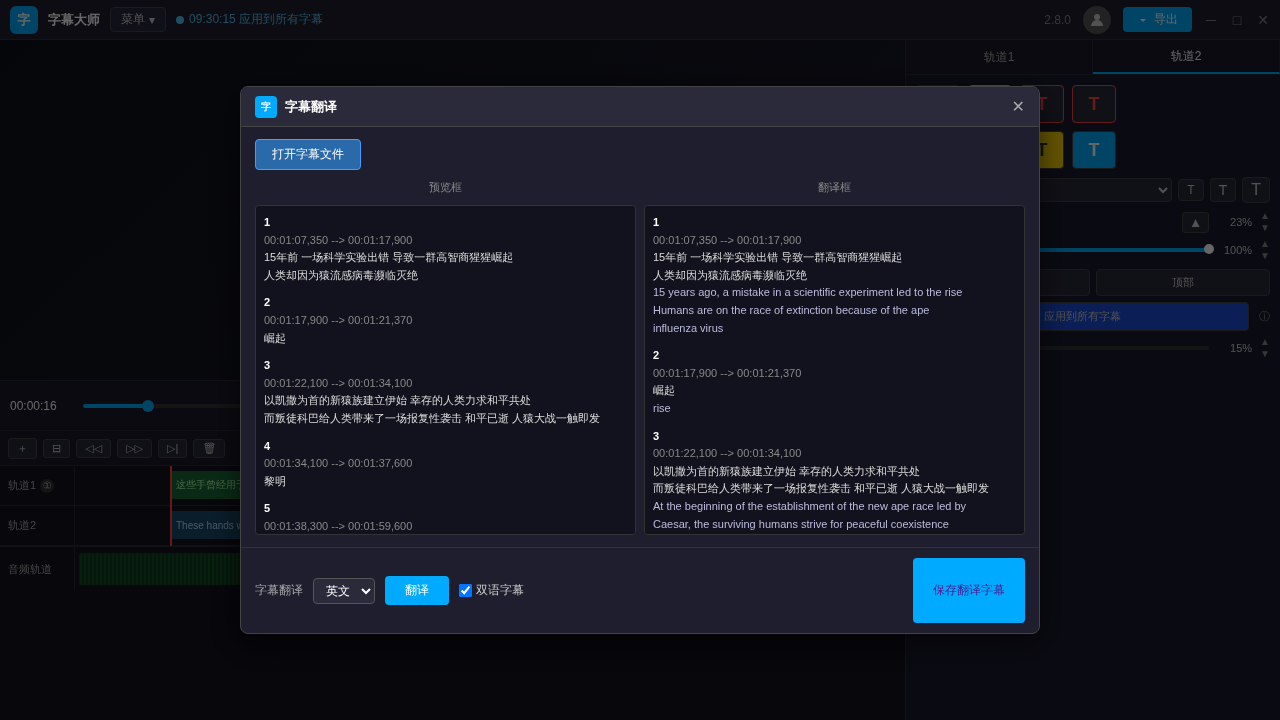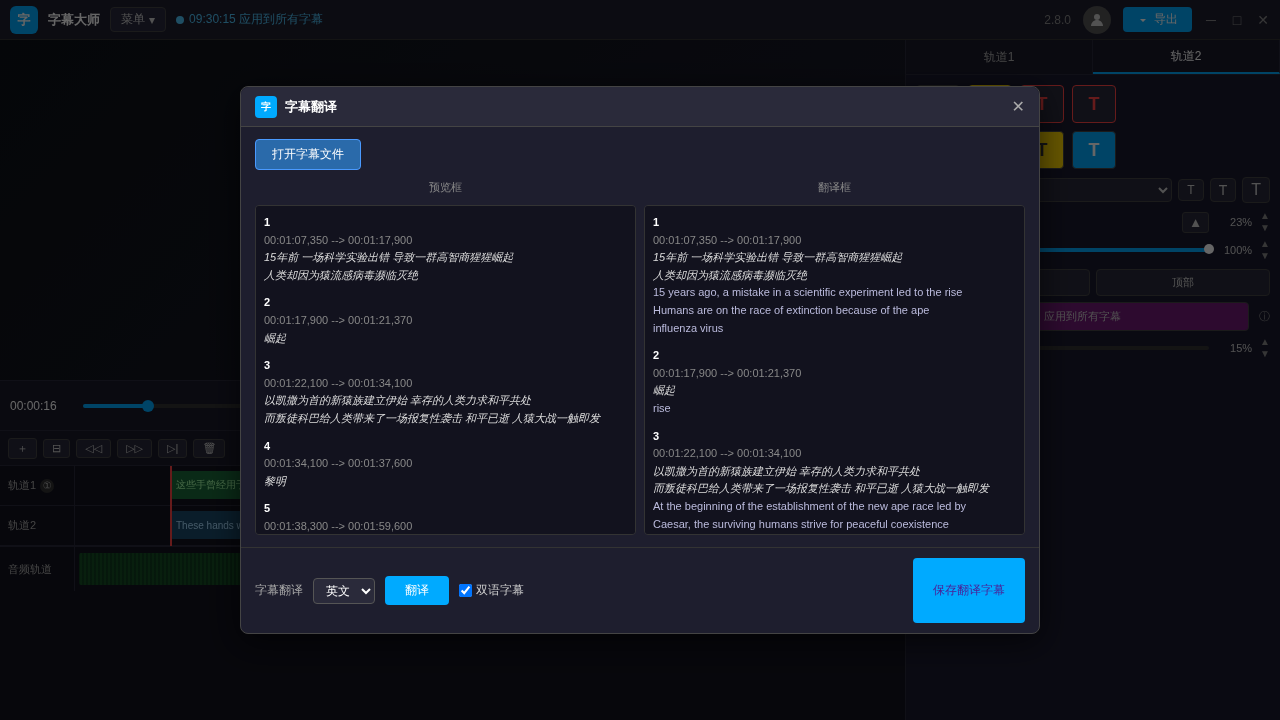--- a/index.html
+++ b/index.html
@@ -327,21 +327,21 @@
       cursor: pointer;
       text-align: center;
     }
 
     .apply-btn-row {
       display: flex; align-items: center; gap: 6px;
       margin-top: 4px;
     }
     .apply-btn {
       flex: 1;
-      background: #701a75;
+      background: #1d4ed8;
       border: 1px solid #444;
       color: #ccc;
       border-radius: 4px;
       padding: 6px;
       font-size: 11px;
       cursor: pointer;
       text-align: center;
     }
 
     
@@ -431,21 +431,21 @@
     .panel-labels {
       display: flex; gap: 8px;
     }
     .panel-label {
       flex: 1; text-align: center;
       color: #888; font-size: 11px;
     }
     .sub-entry { margin-bottom: 10px; }
     .sub-index { color: #fff; font-weight: bold; }
     .sub-time { color: #888; }
-    .sub-text { color: #ddd; font-style: italic; }
+    .sub-text { color: #ddd; }
     .sub-text-en { color: #bbd; }
 
     .dialog-footer {
       padding: 10px 14px;
       display: flex;
       align-items: center;
       gap: 10px;
       border-top: 1px solid #333;
     }
     .footer-label { color: #aaa; font-size: 12px; }

